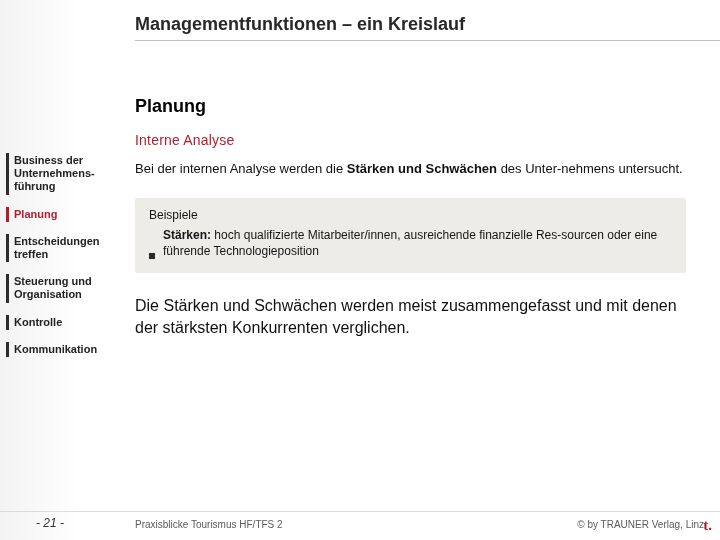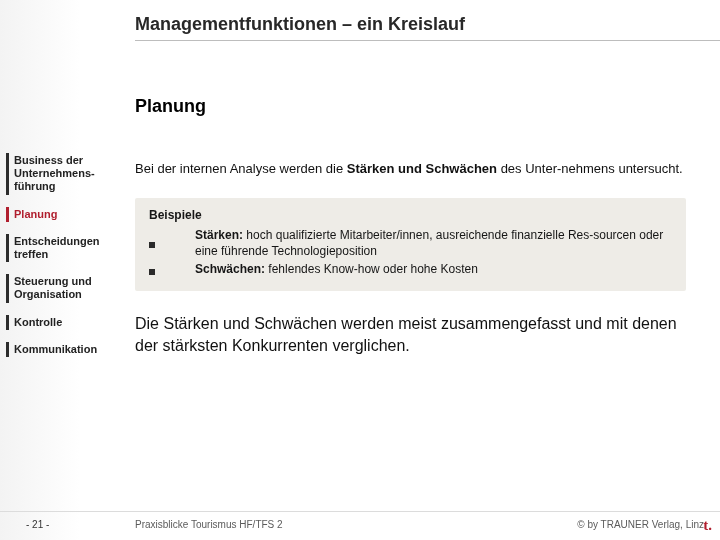--- a/index.html
+++ b/index.html
@@ -56,41 +56,41 @@
   .para .bold { font-weight: bold; }
 
   .example-box {
     margin-top: 20px;
     background: #eeece7;
     border-radius: 2px;
     padding: 10px 14px 12px 14px;
     font-size: 12px;
     color: #161616;
   }
-  .example-box .hdr { font-weight: bold; margin-bottom: 5px; }
-  .example-box .row { display: flex; align-items: center; margin: 2px 0; line-height: 1.35; gap: 32px; }
+  .example-box .hdr { font-weight: normal; margin-bottom: 5px; }
+  .example-box .row { display: flex; align-items: flex-end; margin: 2px 0; line-height: 1.35; }
   .example-box .sq {
     width: 6px; height: 6px; background: #2a2a2a; margin-top: 5px; margin-right: 8px; flex: 0 0 auto;
   }
   .example-box .lbl { font-weight: bold; }
   .example-box .txt { }
 
   .para2 {
     margin-top: 22px;
     font-size: 16px; line-height: 1.35; color: #111;
   }
 
   
   .footer-line {
     position: absolute; left: 0; right: 0; bottom: 28px; height: 0;
     border-top: 1px solid #dcdcdc;
   }
   .page-num {
-    position: absolute; left: 26px; bottom: 10px;
-    font-size: 10px; color: #333;
+    position: absolute; left: 36px; bottom: 10px;
+    font-size: 12px; color: #333; font-style: italic;
   }
   .footer-left {
     position: absolute; left: 135px; bottom: 10px;
     font-size: 10px; color: #5b5b5b; text-align: center;
   }
   .footer-right {
     position: absolute; right: 16px; bottom: 10px;
     font-size: 10px; color: #5b5b5b;
   }
   .logo {
@@ -103,20 +103,21 @@
 </head>
 <body>
 <div class="slide">
 
   <div class="left-shade"></div>
 
   <div class="title-band">Managementfunktionen – ein Kreislauf</div>
   <div class="title-underline"></div>
 
   <div class="section-title">Planung</div>
+  <div class="subsection-title">Interne Analyse</div>
 
   <div class="nav">
     <div class="item">
       <span class="bar"></span>
       <span>Business der Unternehmens-führung</span>
     </div>
     <div class="item active">
       <span class="bar"></span>
       <span>Planung</span>
     </div>
@@ -144,26 +145,20 @@
     </p>
 
     <div class="example-box">
       <div class="hdr">Beispiele</div>
       <div class="row">
         <span class="sq"></span>
         <span class="txt">
           <span class="lbl">Stärken:</span><span> hoch qualifizierte Mitarbeiter/innen, ausreichende finanzielle Res-sourcen oder eine führende Technologieposition</span>
         </span>
       </div>
-      <div class="row">
-        <span class="sq"></span>
-        <span class="txt">
-          <span class="lbl">Schwächen:</span><span> fehlendes Know-how oder hohe Kosten</span>
-        </span>
-      </div>
     </div>
 
     <p class="para2">Die Stärken und Schwächen werden meist zusammengefasst und mit denen der stärksten Konkurrenten verglichen.</p>
   </div>
 
   <div class="footer-line"></div>
   <div class="page-num">- 21 -</div>
   <div class="footer-left">Praxisblicke Tourismus HF/TFS 2</div>
   <div class="footer-right">© by TRAUNER Verlag, Linz</div>
   <div class="logo">t<span class="dot">.</span></div>

